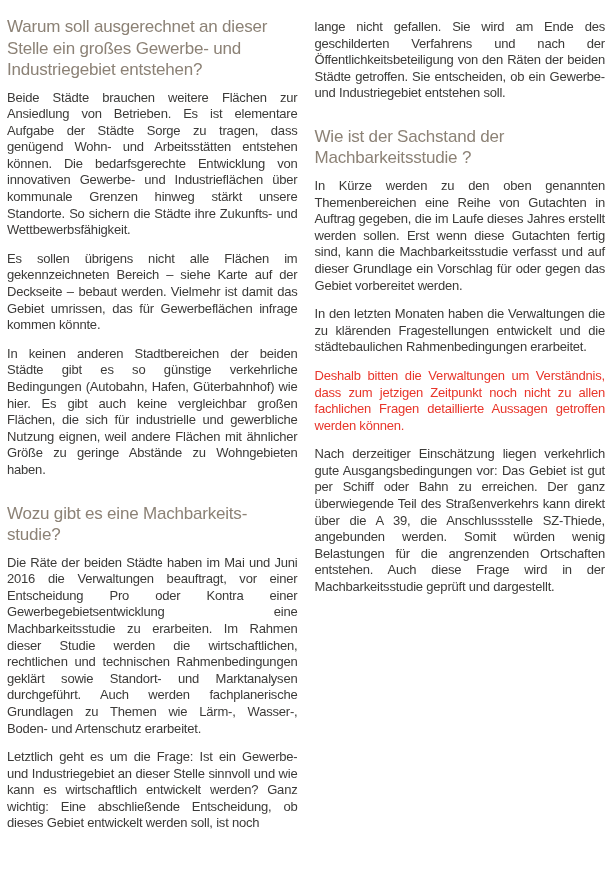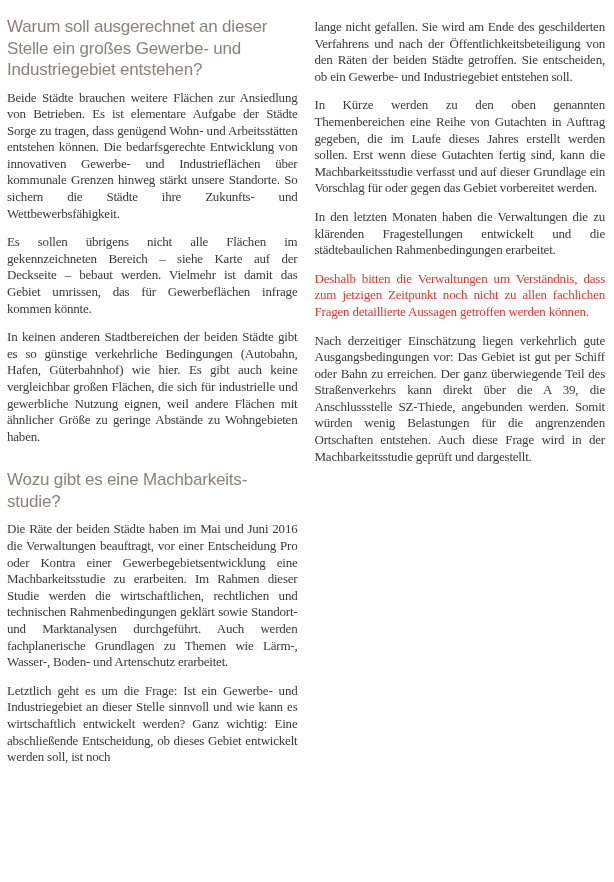--- a/index.html
+++ b/index.html
@@ -37,21 +37,20 @@
   .question.first {
     margin-top: 3px;
   }
   .para {
     font-size: 13px;
     line-height: 16.6px;
     letter-spacing: -0.2px;
     color: #3b3a38;
     text-align: justify;
     margin: 0 0 12px 0;
-    font-family: Liberation Serif, serif;
   }
   .para.continued {
     margin-top: 6px;
   }
   .para.red {
     color: #e8352a;
   }
 </style>
 </head>
 <body>
@@ -63,19 +62,20 @@
     <p class="para">Beide Städte brauchen weitere Flächen zur Ansiedlung von Betrieben. Es ist elementare Aufgabe der Städte Sorge zu tragen, dass genügend Wohn- und Arbeitsstätten entstehen können. Die bedarfsgerechte Entwicklung von innovativen Gewerbe- und Industrieflächen über kommunale Grenzen hinweg stärkt unsere Standorte. So sichern die Städte ihre Zukunfts- und Wettbewerbsfähigkeit.</p>
     <p class="para">Es sollen übrigens nicht alle Flächen im gekennzeichneten Bereich – siehe Karte auf der Deckseite – bebaut werden. Vielmehr ist damit das Gebiet umrissen, das für Gewerbeflächen infrage kommen könnte.</p>
     <p class="para">In keinen anderen Stadtbereichen der beiden Städte gibt es so günstige verkehrliche Bedingungen (Autobahn, Hafen, Güterbahnhof) wie hier. Es gibt auch keine vergleichbar großen Flächen, die sich für industrielle und gewerbliche Nutzung eignen, weil andere Flächen mit ähnlicher Größe zu geringe Abstände zu Wohngebieten haben.</p>
     <h2 class="question">Wozu gibt es eine Machbarkeits-studie?</h2>
     <p class="para">Die Räte der beiden Städte haben im Mai und Juni 2016 die Verwaltungen beauftragt, vor einer Entscheidung Pro oder Kontra einer Gewerbegebietsentwicklung eine Machbarkeitsstudie zu erarbeiten. Im Rahmen dieser Studie werden die wirtschaftlichen, rechtlichen und technischen Rahmenbedingungen geklärt sowie Standort- und Marktanalysen durchgeführt. Auch werden fachplanerische Grundlagen zu Themen wie Lärm-, Wasser-, Boden- und Artenschutz erarbeitet.</p>
     <p class="para">Letztlich geht es um die Frage: Ist ein Gewerbe- und Industriegebiet an dieser Stelle sinnvoll und wie kann es wirtschaftlich entwickelt werden? Ganz wichtig: Eine abschließende Entscheidung, ob dieses Gebiet entwickelt werden soll, ist noch</p>
   </div>
 
   <div class="col">
     <p class="para continued">lange nicht gefallen. Sie wird am Ende des geschilderten Verfahrens und nach der Öffentlichkeitsbeteiligung von den Räten der beiden Städte getroffen. Sie entscheiden, ob ein Gewerbe- und Industriegebiet entstehen soll.</p>
+    <h2 class="question">Wie ist der Sachstand der Machbarkeitsstudie ?</h2>
     <p class="para">In Kürze werden zu den oben genannten Themenbereichen eine Reihe von Gutachten in Auftrag gegeben, die im Laufe dieses Jahres erstellt werden sollen. Erst wenn diese Gutachten fertig sind, kann die Machbarkeitsstudie verfasst und auf dieser Grundlage ein Vorschlag für oder gegen das Gebiet vorbereitet werden.</p>
     <p class="para">In den letzten Monaten haben die Verwaltungen die zu klärenden Fragestellungen entwickelt und die städtebaulichen Rahmenbedingungen erarbeitet.</p>
     <p class="para red">Deshalb bitten die Verwaltungen um Verständnis, dass zum jetzigen Zeitpunkt noch nicht zu allen fachlichen Fragen detaillierte Aussagen getroffen werden können.</p>
     <p class="para">Nach derzeitiger Einschätzung liegen verkehrlich gute Ausgangsbedingungen vor: Das Gebiet ist gut per Schiff oder Bahn zu erreichen. Der ganz überwiegende Teil des Straßenverkehrs kann direkt über die A 39, die Anschlussstelle SZ-Thiede, angebunden werden. Somit würden wenig Belastungen für die angrenzenden Ortschaften entstehen. Auch diese Frage wird in der Machbarkeitsstudie geprüft und dargestellt.</p>
   </div>
 
 </div>
 
 </body></html>

